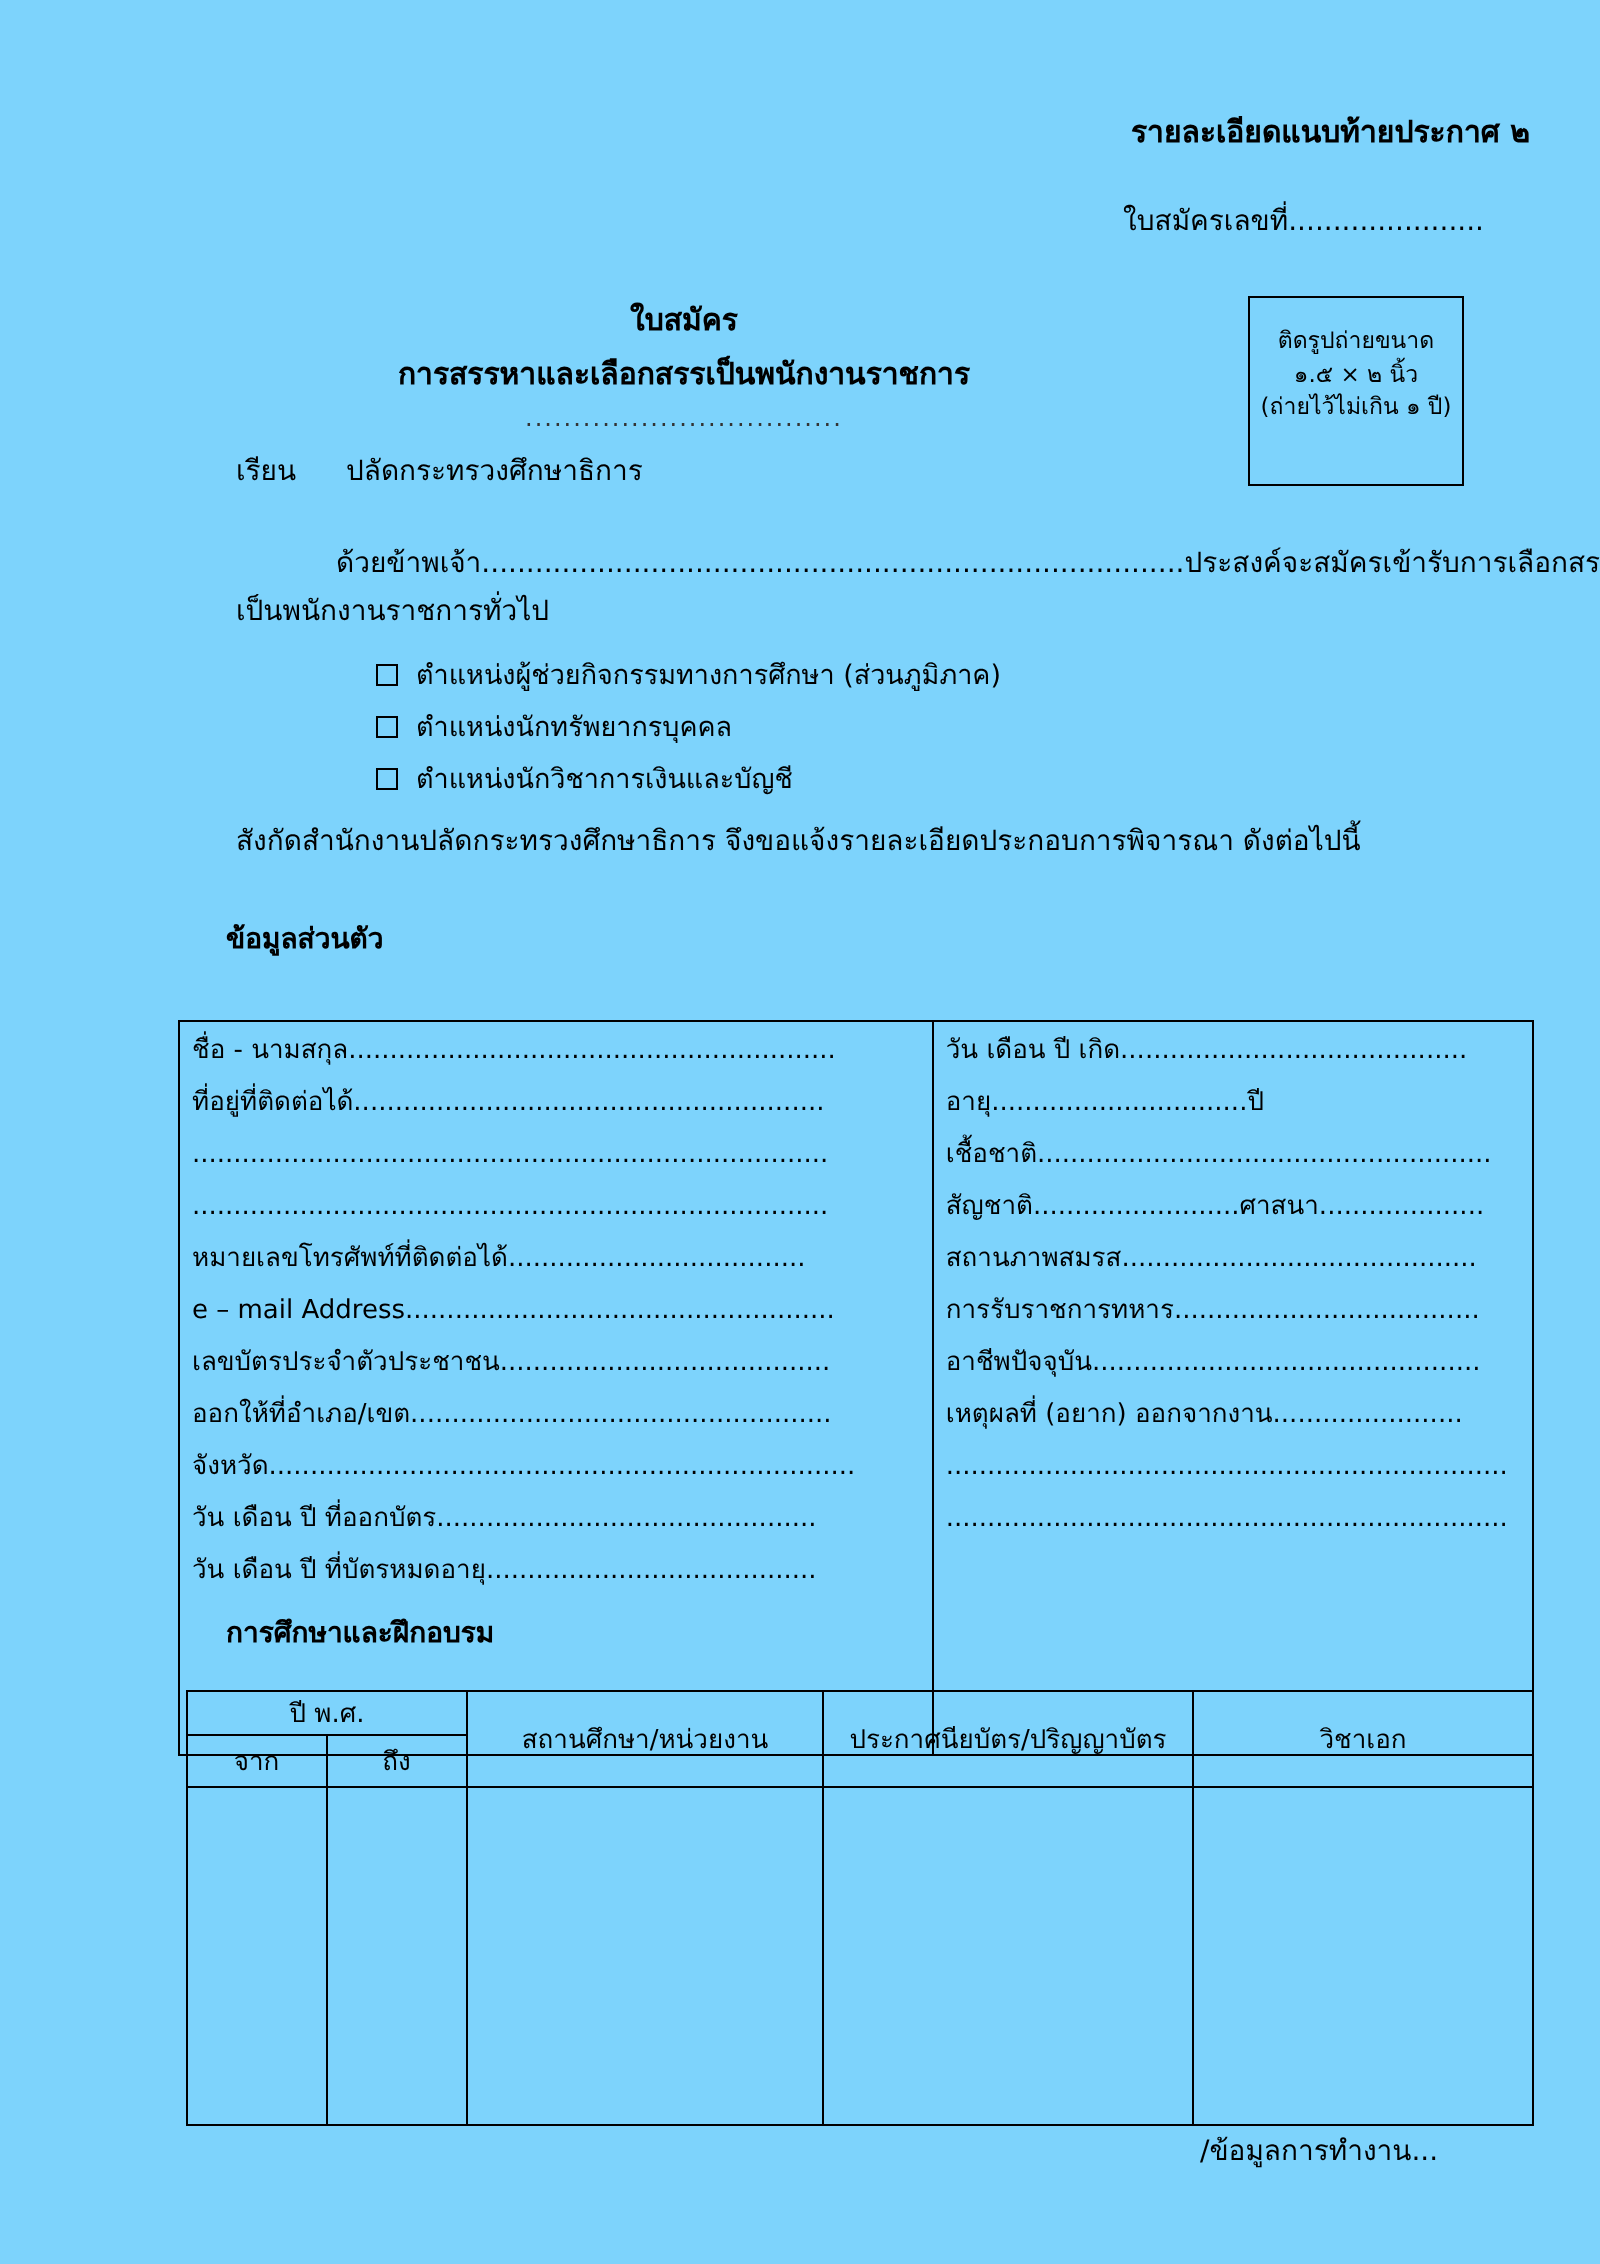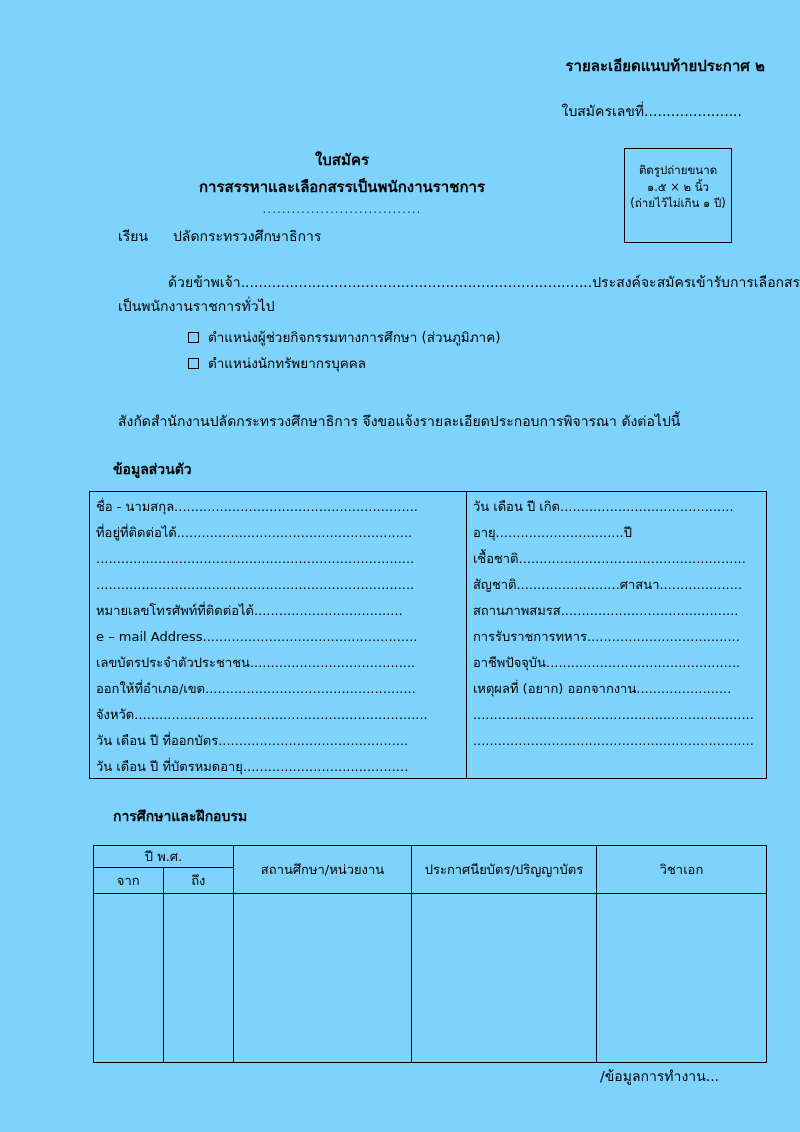--- a/index.html
+++ b/index.html
@@ -117,23 +117,23 @@
     left: 113px;
     font-size: 14px;
     font-weight: bold;
   }
   #heading-personal { top: 458px; }
   #heading-education { top: 805px; }
   
   #personal-table {
     position: absolute;
     left: 89px;
-    top: 491px;
+    top: 510px;
     width: 678px;
-    height: 288px;
+    height: 368px;
     border: 1.2px solid #000;
     box-sizing: border-box;
     display: flex;
   }
   #personal-table .col {
     box-sizing: border-box;
     padding: 2px 5px 0 6px;
   }
   #personal-table .col-left {
     width: 378px;
@@ -261,20 +261,24 @@
 
   <div class="t" id="general-employee-line">เป็นพนักงานราชการทั่วไป</div>
 
   <div class="opt" id="opt-0">
     <span class="cb"></span>
     <span>ตำแหน่งผู้ช่วยกิจกรรมทางการศึกษา (ส่วนภูมิภาค)</span>
   </div>
   <div class="opt" id="opt-1">
     <span class="cb"></span>
     <span>ตำแหน่งนักทรัพยากรบุคคล</span>
+  </div>
+  <div class="opt" id="opt-2">
+    <span class="cb"></span>
+    <span>ตำแหน่งนักวิชาการเงินและบัญชี</span>
   </div>
 
   <div class="t" id="affiliation-line">สังกัดสำนักงานปลัดกระทรวงศึกษาธิการ จึงขอแจ้งรายละเอียดประกอบการพิจารณา  ดังต่อไปนี้</div>
 
   <div class="section-heading" id="heading-personal">ข้อมูลส่วนตัว</div>
 
   <div id="personal-table">
     <div class="col col-left">
       <div class="field-row">ชื่อ - นามสกุล...........................................................</div>
       <div class="field-row">ที่อยู่ที่ติดต่อได้.........................................................</div>

